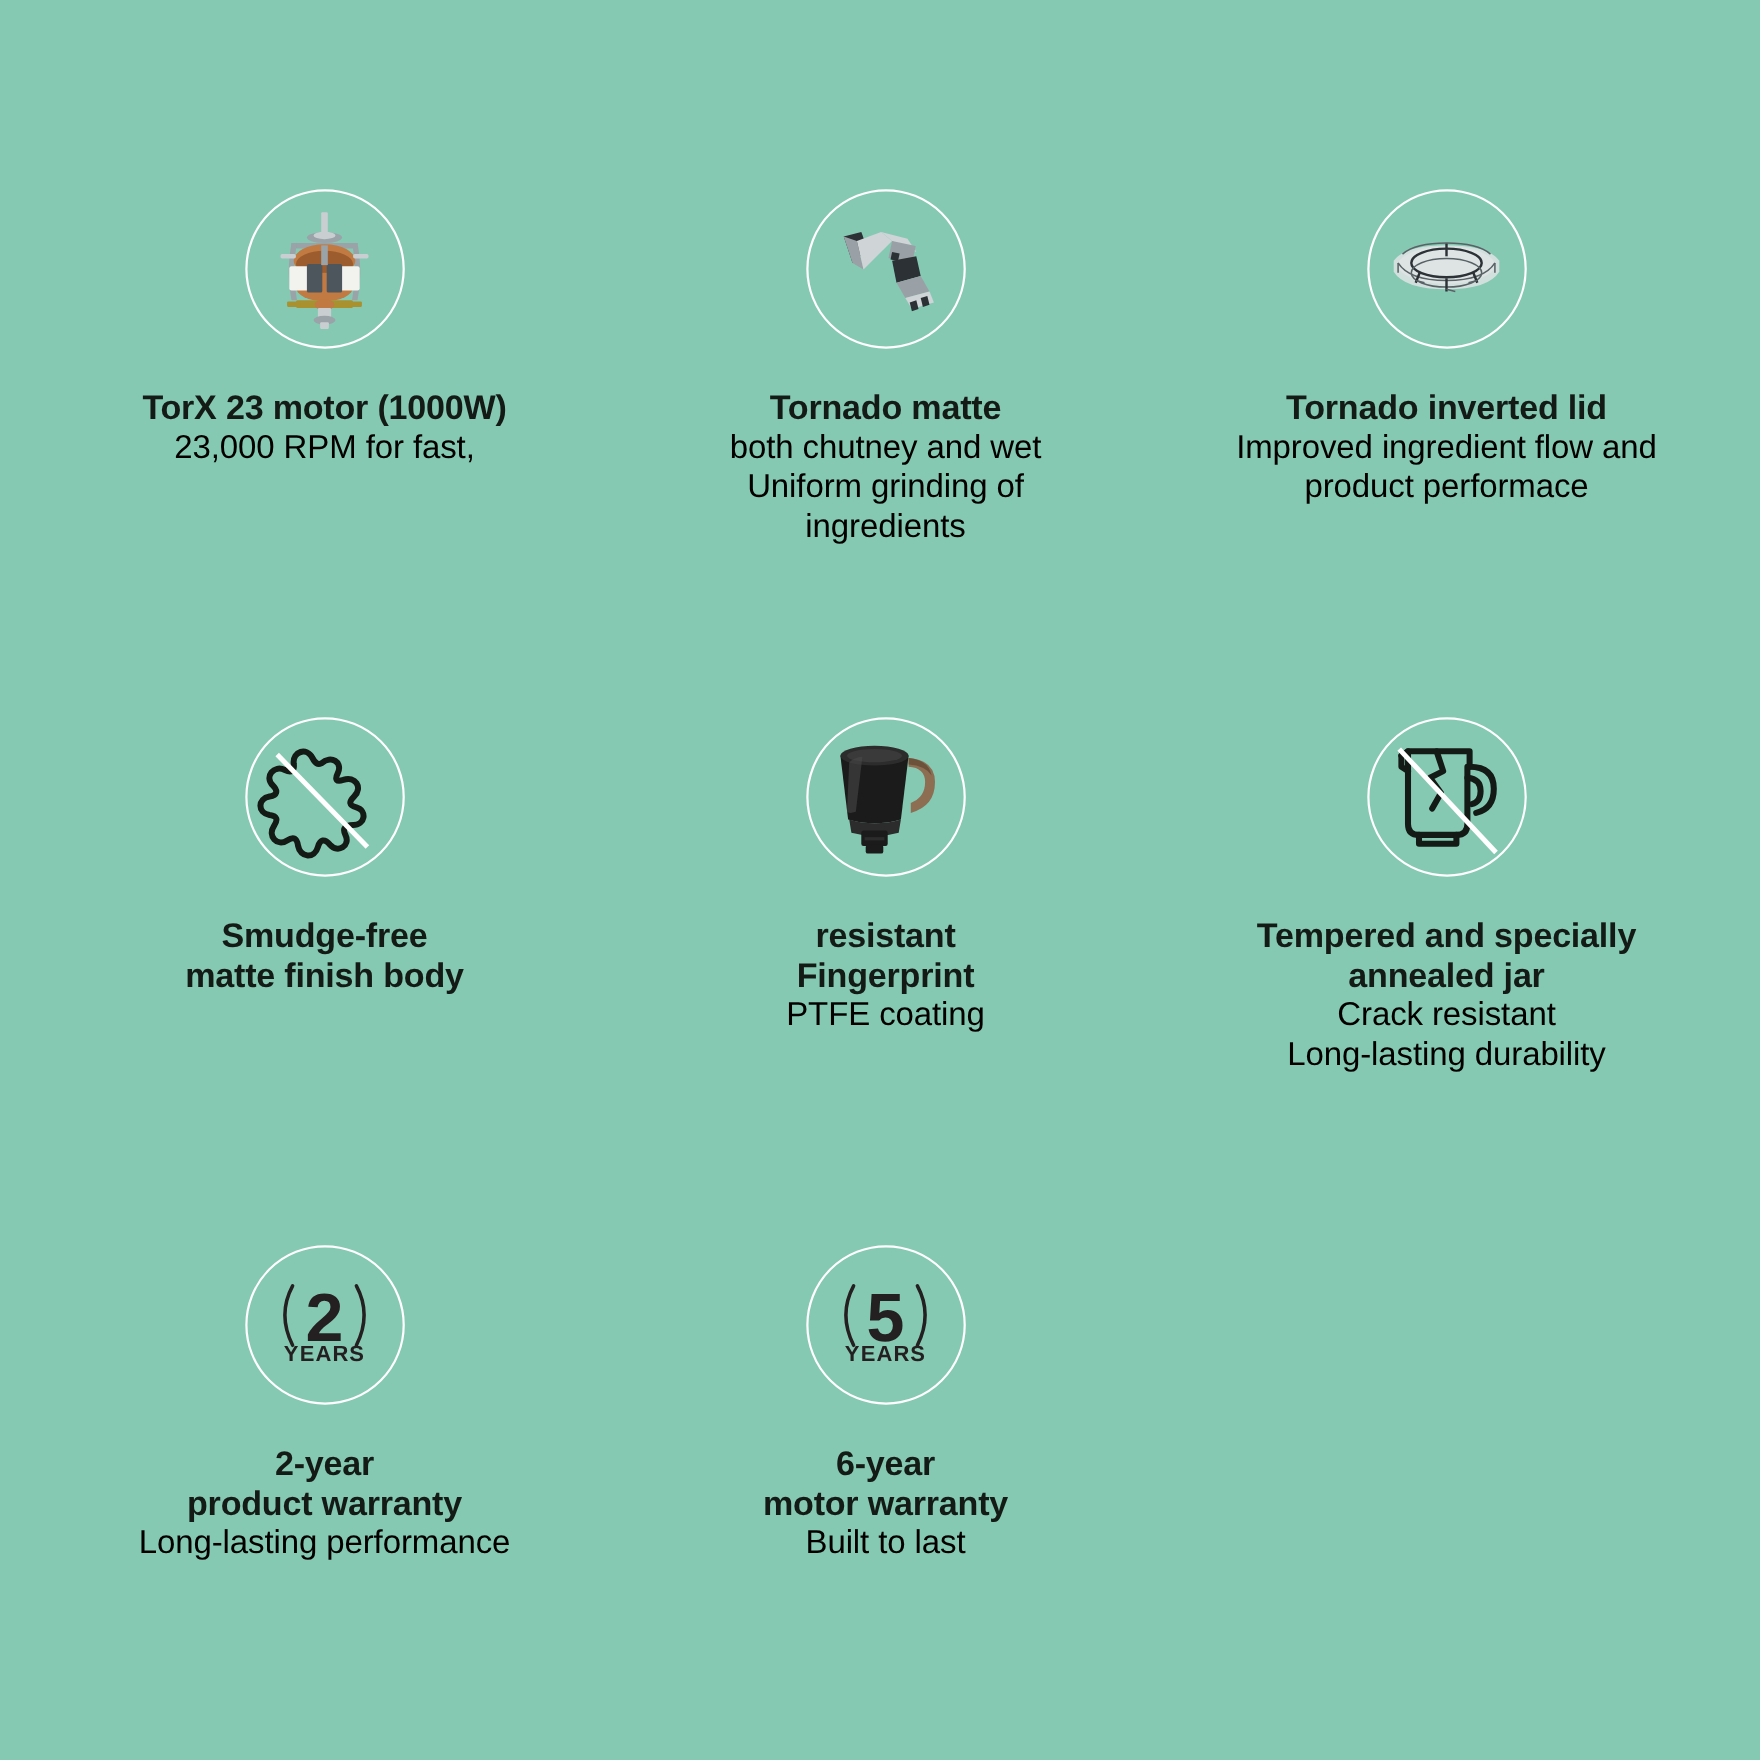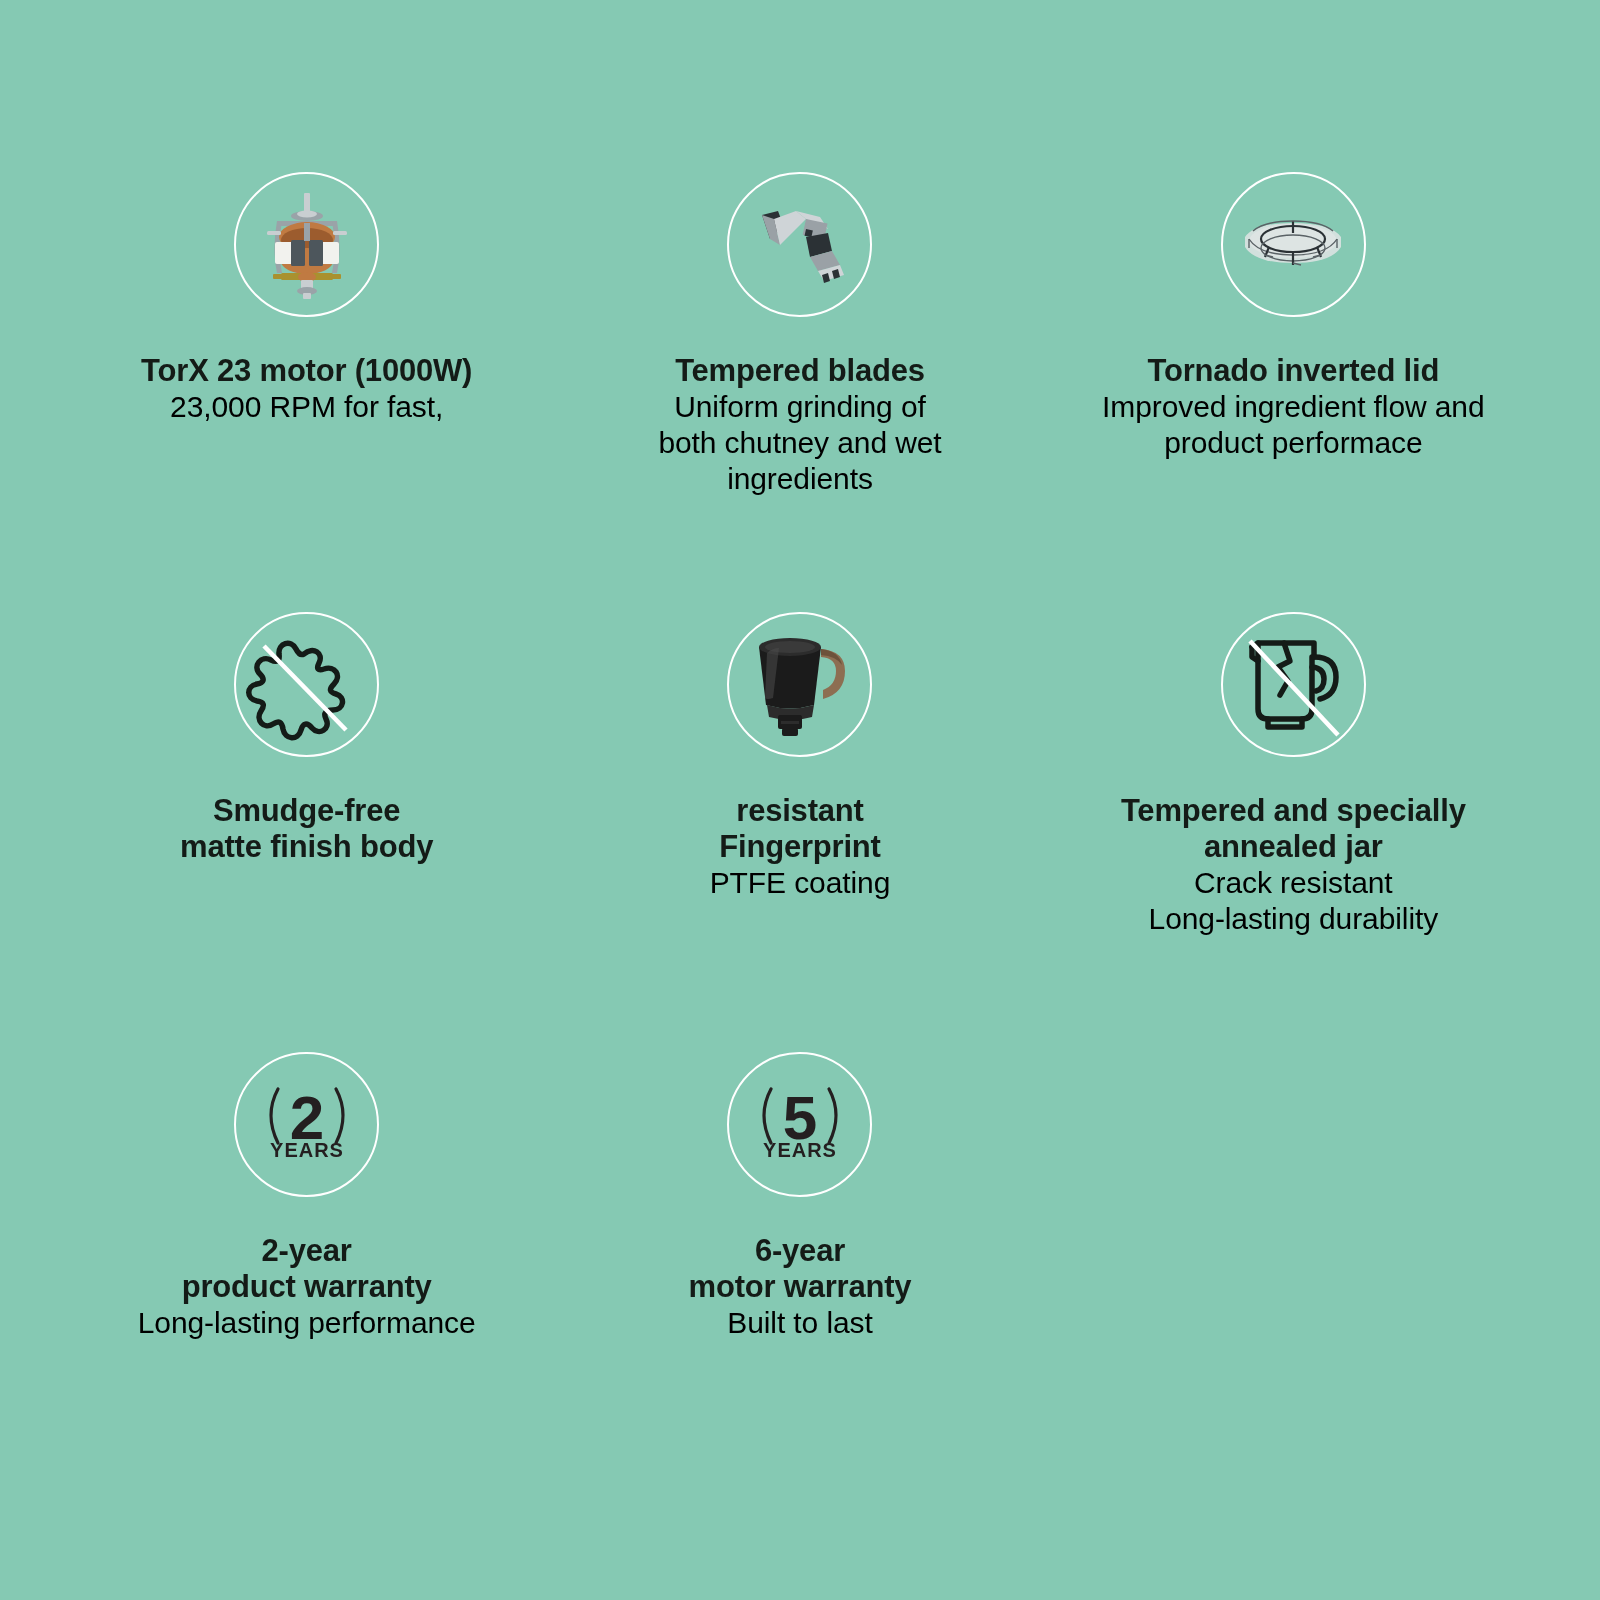--- a/index.html
+++ b/index.html
@@ -27,20 +27,21 @@
     top: 0;
     width: 1600px;
     height: 1284px;
     display: grid;
     grid-template-columns: repeat(3, 1fr);
     grid-template-rows: 440px 440px 440px;
     padding: 172px 60px 0 60px;
     box-sizing: border-box;
     column-gap: 0;
     row-gap: 0;
+    gap: 40px;
   }
   .cell {
     display: flex;
     flex-direction: column;
     align-items: center;
     text-align: center;
   }
   .cell.empty { visibility: hidden; }
 
   .badge {
@@ -181,25 +182,25 @@
           <rect class="blade-dark" x="62" y="40" width="7" height="7" transform="rotate(12 62 40)"></rect>
           <path class="blade-dark" d="M62 48 L84 44 L88 62 L66 68 Z"></path>
           <path class="blade-mid" d="M66 68 L88 62 L96 76 L74 82 Z"></path>
           <path class="blade-light" d="M74 82 L96 76 L100 86 L80 92 Z"></path>
           <path class="blade-dark" d="M78 86 L84 84 L86 92 L80 94 Z"></path>
           <path class="blade-dark" d="M88 82 L94 80 L96 88 L90 90 Z"></path>
         </svg>
       </div>
       <div class="caption">
         <div class="title">
-          <span class="ln">Tempered blades</span>
-        </div>
-        <div class="subtitle">
+          <span class="ln">Tornado matte</span>
+        </div>
+        <div class="subtitle">
+          <span class="ln">both chutney and wet</span>
           <span class="ln">Uniform grinding of</span>
-          <span class="ln">both chutney and wet</span>
           <span class="ln">ingredients</span>
         </div>
       </div>
     </div>
 
     <div class="cell">
       <div class="badge">
         <svg width="124" height="100" viewBox="0 0 124 100" aria-hidden="true">
           <path class="lid-body" d="M14 42 q10 -14 48 -14 q38 0 48 14 l0 10 q-10 16 -48 16 q-38 0 -48 -16 z"></path>
           <ellipse class="lid-body" cx="62" cy="46" rx="44" ry="17"></ellipse>

